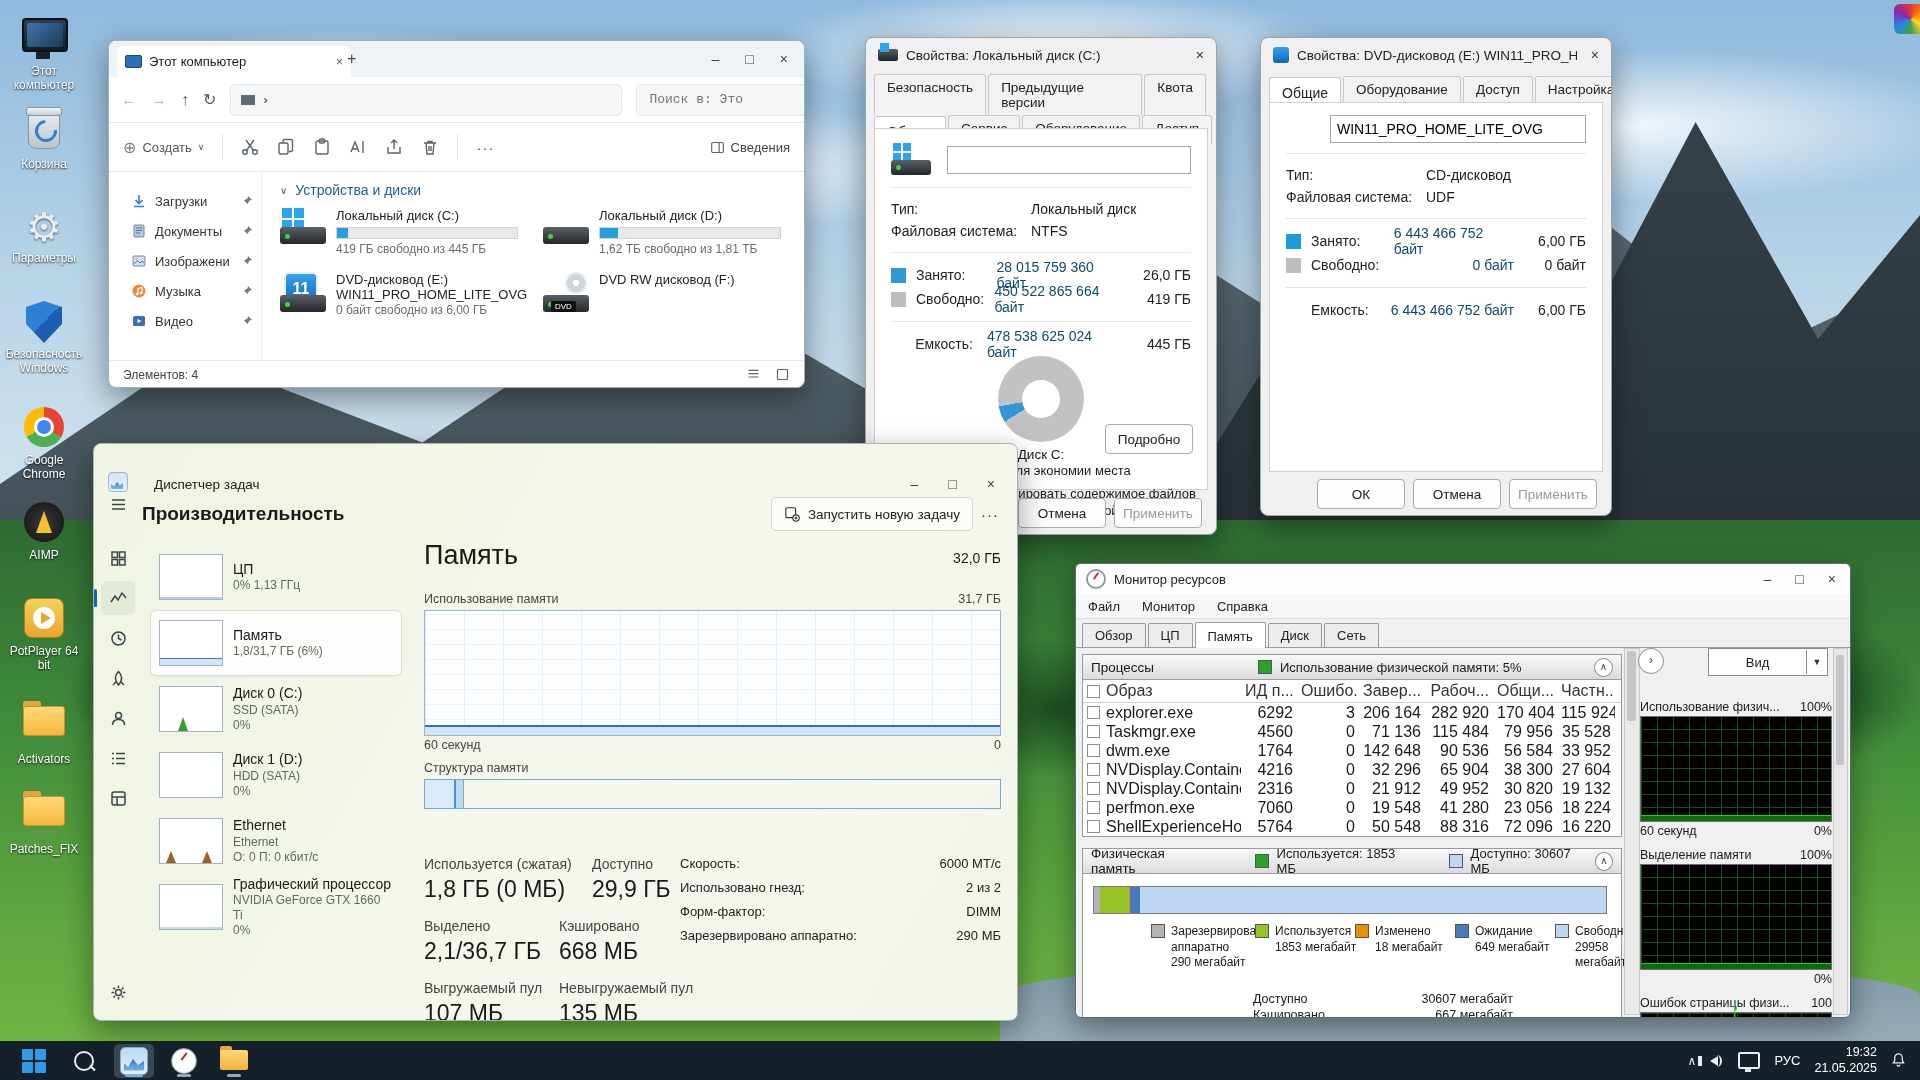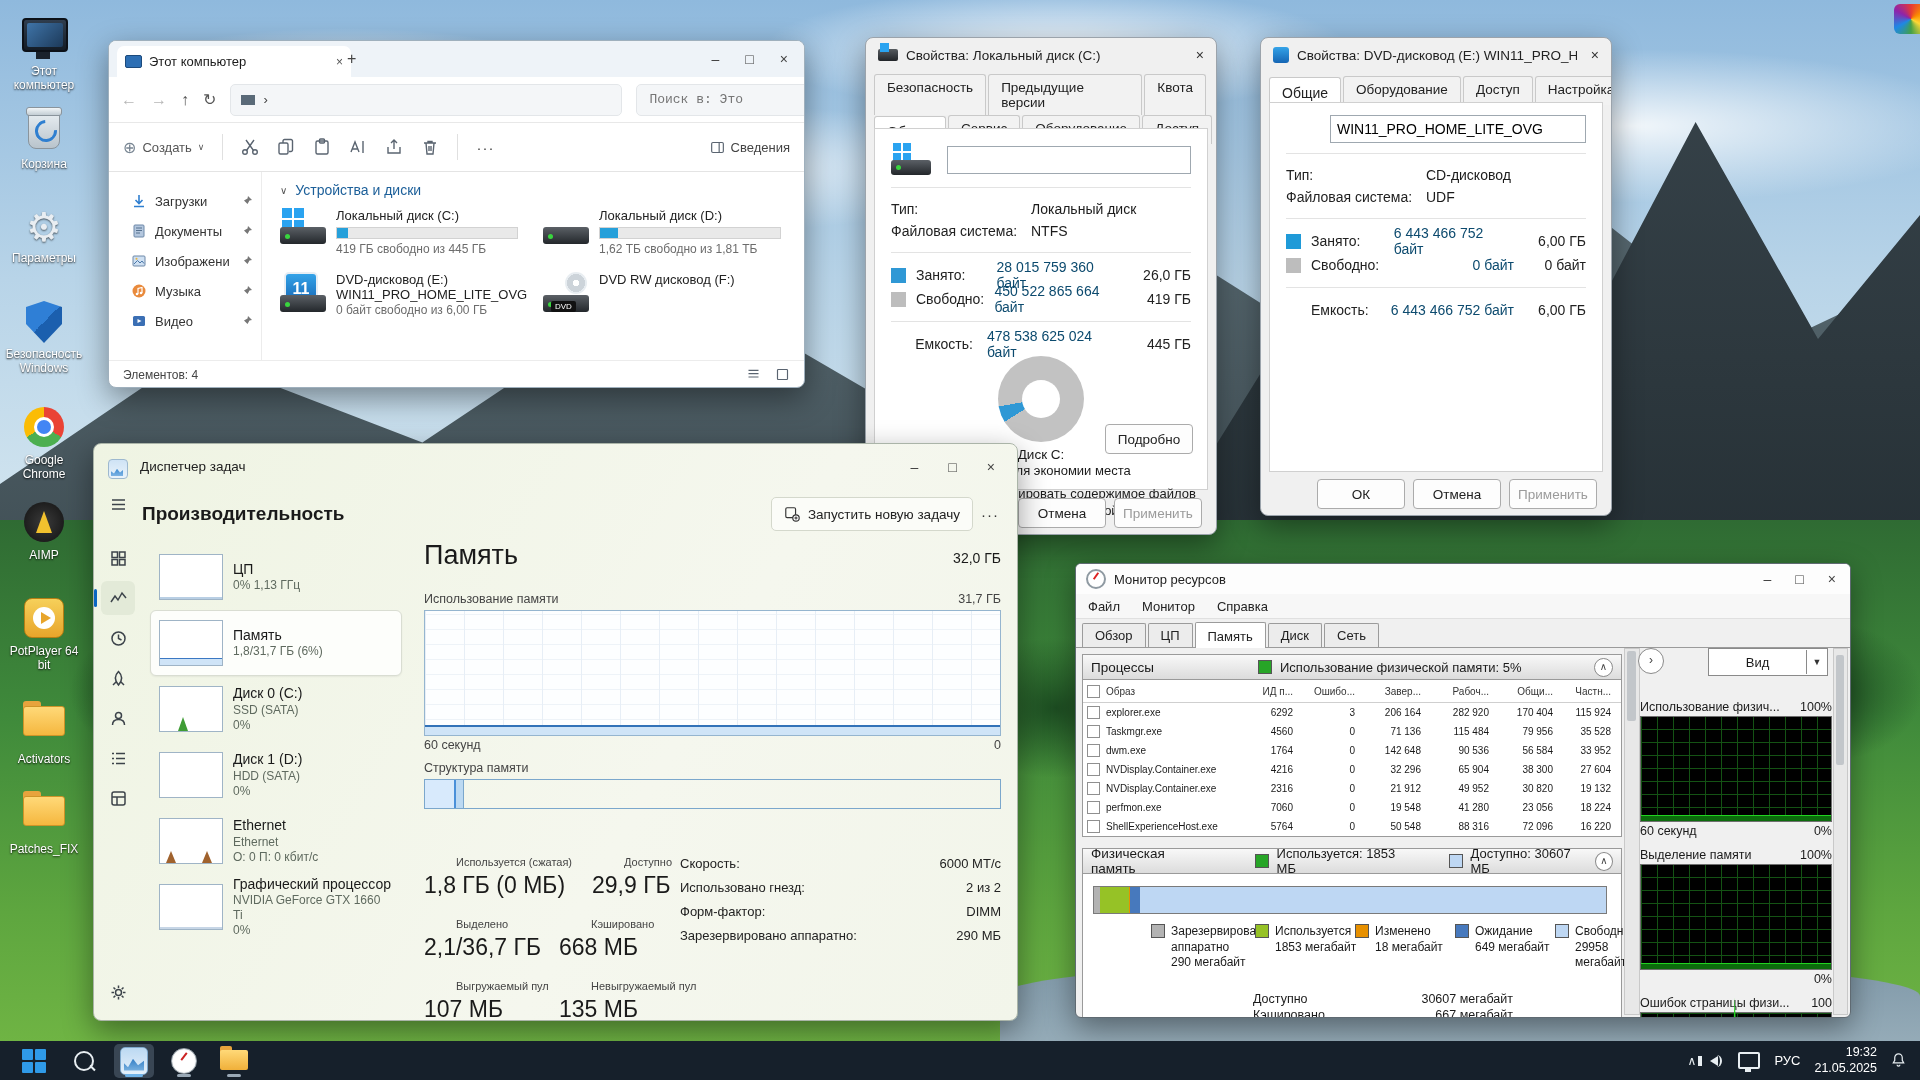--- a/index.html
+++ b/index.html
@@ -120,21 +120,21 @@
   .sq{width:15px;height:15px;margin-right:10px;flex:0 0 auto;}
   .p-input{height:26px;border:1px solid #9fa8b0;background:#fff;flex:1;font-size:14px;padding:0 6px;font-family:"Liberation Sans",sans-serif;}
   .donut{width:86px;height:86px;border-radius:50%;position:relative;margin:0 auto;}
   .donut:after{content:"";position:absolute;left:24px;top:24px;width:38px;height:38px;border-radius:50%;background:#fff;}
   .p-btn{height:28px;min-width:86px;background:#fdfdfd;border:1px solid #ababab;border-radius:4px;font-size:13.5px;color:#222;display:flex;align-items:center;justify-content:center;}
   .p-btn.dis{color:#9b9b9b;}
   .p-foot{position:absolute;left:0;right:0;bottom:0;height:42px;display:flex;align-items:center;justify-content:flex-end;gap:8px;padding:0 14px;}
   .chk{width:15px;height:15px;border:1px solid #7b7b7b;background:#fff;flex:0 0 auto;margin-right:8px;font-size:12px;line-height:14px;text-align:center;color:#1464c0;}
   
   #taskman{left:93px;top:443px;width:923px;height:576px;background:linear-gradient(120deg,#eff4e3,#f5f7ee 60%,#f2f5ea);z-index:30;border:1px solid #aab4a8;overflow:hidden;}
-  .tm-title{height:40px;display:flex;align-items:flex-start;gap:12px;padding:15px 14px;font-size:13.5px;color:#222;}
+  .tm-title{height:40px;display:flex;align-items:flex-end;gap:26px;padding:8px 14px;font-size:13.5px;color:#222;}
   .tm-appic{width:18px;height:18px;border-radius:4px;background:linear-gradient(#cfe3f5,#eaf3fb);position:relative;border:1px solid #9db8cf;}
   .tm-appic:before{content:"";position:absolute;left:2px;bottom:2px;width:12px;height:8px;background:linear-gradient(#3a87d0,#7db4e4);clip-path:polygon(0 100%,0 40%,25% 70%,50% 10%,75% 55%,100% 25%,100% 100%);}
   .tm-ctrl{margin-left:auto;display:flex;gap:30px;font-size:13px;color:#333;padding-right:8px;}
   .tm-rail{position:absolute;left:0;top:40px;bottom:0;width:48px;display:flex;flex-direction:column;align-items:center;}
   .tm-rail .ri{width:34px;height:34px;display:flex;align-items:center;justify-content:center;border-radius:6px;margin:3px 0;position:relative;}
   .ri svg{width:19px;height:19px;stroke:#3c434a;stroke-width:1.5;fill:none;}
   .ri.sel{background:#e3ead8;}
   .ri.sel:before{content:"";position:absolute;left:-7px;top:8px;width:3px;height:18px;border-radius:2px;background:#0b66c2;}
   .tm-head{position:absolute;left:48px;top:48px;right:10px;height:44px;display:flex;align-items:center;}
   .tm-pagetitle{font-size:19px;font-weight:bold;color:#1a1a1a;}
@@ -159,40 +159,40 @@
     background-image:repeating-linear-gradient(90deg,#e7eef6 0 1px,transparent 1px 39px),repeating-linear-gradient(0deg,#eef3f8 0 1px,transparent 1px 15px);}
   .tm-graph .band{position:absolute;left:0;right:0;bottom:0;height:8px;background:#cfe4f7;border-top:2px solid #3272b8;}
   .tm-xaxis{position:absolute;left:0;top:198px;font-size:12.5px;color:#444;}
   .tm-x0{position:absolute;right:0;top:198px;font-size:12.5px;color:#444;}
   .tm-clabel{position:absolute;left:0;top:221px;font-size:12.5px;color:#444;}
   .tm-comp{position:absolute;left:0;right:0;top:239px;height:28px;border:1px solid #7ba7cc;display:flex;}
   .tm-comp .s1{width:5%;background:#d8eafc;border-right:2px solid #4a90d9;}
   .tm-comp .s2{width:1.2%;background:#bcd9f2;border-right:1px solid #7ba7cc;}
   .tm-stats{position:absolute;left:0;top:316px;width:330px;}
   .tm-stat{position:absolute;width:160px;}
-  .tm-stat .l{font-size:11px;color:#444;white-space:nowrap;margin-left:32px;}
+  .tm-stat .l{font-size:14px;color:#444;white-space:nowrap;}
   .tm-stat .v{font-size:23px;color:#1a1a1a;margin-top:4px;white-space:nowrap;}
   .tm-dets{position:absolute;left:256px;top:316px;right:0;}
   .tm-det{display:flex;font-size:13px;color:#222;margin-bottom:9px;}
   .tm-det .dv{margin-left:auto;width:120px;text-align:right;}
   
   #resmon{left:1075px;top:563px;width:774px;height:453px;background:#f0f0f0;border:1px solid #5f6a72;z-index:40;border-radius:6px;font-size:13px;overflow:hidden;}
   .rm-title{height:30px;display:flex;align-items:center;gap:8px;padding:0 10px;background:#fdfdfd;font-size:13px;color:#222;}
   .rm-gauge{width:16px;height:16px;border-radius:50%;background:#fff;border:2px solid #8f9aa2;position:relative;}
   .rm-gauge:before{content:"";position:absolute;left:7px;top:1px;width:2px;height:8px;background:#d22;transform:rotate(35deg);}
   .rm-ctrl{margin-left:auto;display:flex;gap:24px;color:#444;font-size:13px;padding-right:4px;}
   .rm-menu{height:24px;display:flex;gap:22px;align-items:center;padding:0 12px;background:#f7f7f7;border-bottom:1px solid #e0e0e0;font-size:13px;color:#222;}
   .rm-tabs{height:28px;display:flex;align-items:flex-end;padding:0 6px;border-bottom:1px solid #9b9b9b;background:#f0f0f0;}
   .rm-tab{padding:4px 12px;border:1px solid #9b9b9b;border-bottom:none;background:#ececec;margin-right:2px;border-radius:2px 2px 0 0;color:#222;}
   .rm-tab.active{background:#fff;position:relative;top:1px;padding-top:6px;}
   .rm-sechead{height:24px;background:linear-gradient(#f8f8f8,#dcdcdc);border:1px solid #9a9a9a;display:flex;align-items:center;gap:8px;padding:0 8px;font-size:13px;color:#1a1a1a;}
   .rm-sechead .chev{margin-left:auto;width:17px;height:17px;border:1px solid #8a8a8a;border-radius:50%;background:#fff;text-align:center;line-height:15px;font-size:10px;color:#444;}
   .legend-sq{width:12px;height:12px;border:1px solid #555;flex:0 0 auto;}
   .rm-table{background:#fff;border:1px solid #9a9a9a;border-top:none;}
-  .rrow{display:grid;grid-template-columns:158px 56px 62px 66px 68px 64px 58px;align-items:center;height:19px;font-size:10px;color:#1a1a1a;}
+  .rrow{display:grid;grid-template-columns:158px 56px 62px 66px 68px 64px 58px;align-items:center;height:19px;font-size:16px;color:#1a1a1a;}
   .rrow.hdr{height:22px;border-bottom:1px solid #cfcfcf;color:#333;}
   .rrow .cell{padding:0 4px;white-space:nowrap;overflow:hidden;}
   .rrow .num{text-align:right;}
   .rrow .nm{display:flex;align-items:center;gap:6px;}
   .rchk{width:11px;height:11px;border:1px solid #8f8f8f;background:#fff;flex:0 0 auto;}
   .rm-physbody{background:#fff;border:1px solid #9a9a9a;border-top:none;position:relative;}
   .membar{position:absolute;left:10px;right:14px;top:12px;height:26px;border:1px solid #7a7a7a;background:#d9d9d9;display:flex;}
   .membar div{height:100%;}
   .mlegend{position:absolute;top:50px;display:flex;gap:6px;font-size:12px;color:#1a1a1a;line-height:1.3;}
   .mlegend .tx .l1{white-space:nowrap;overflow:hidden;max-width:86px;}

